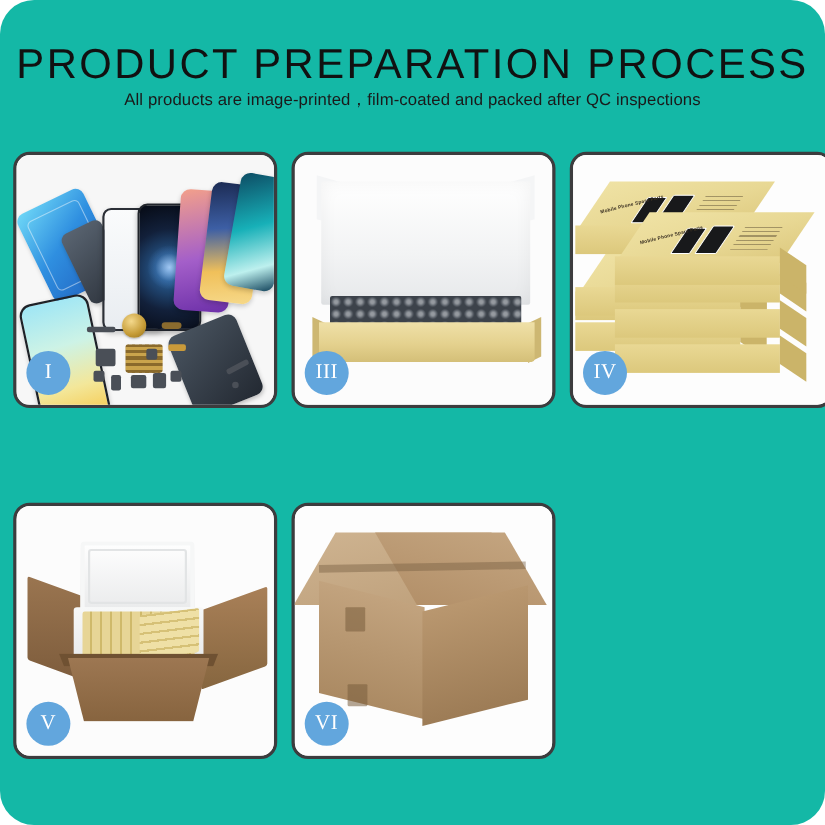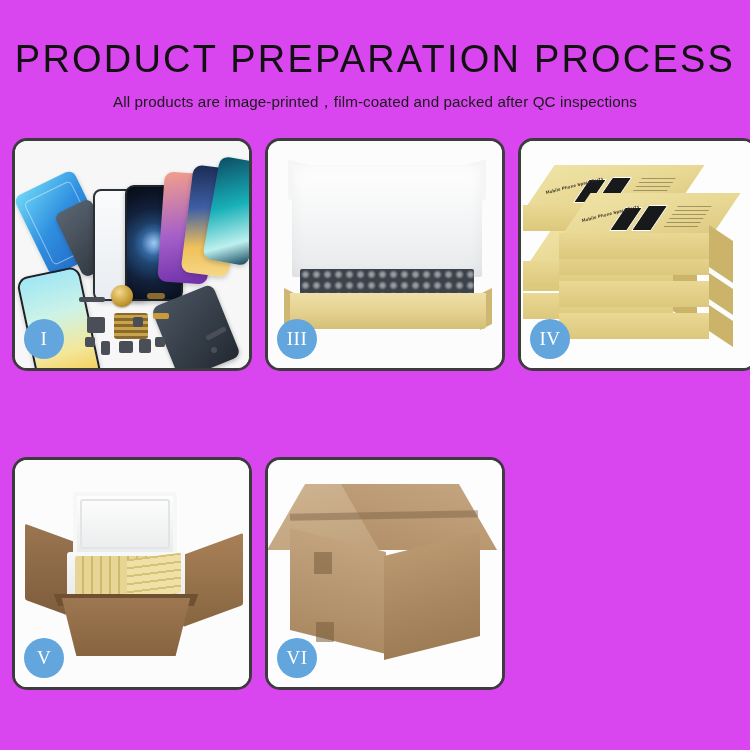--- a/index.html
+++ b/index.html
@@ -3,30 +3,30 @@
 <meta charset="utf-8">
 <style>
   html,body{margin:0;padding:0;}
   body{
     width:750px;height:750px;
     background:#ffffff;
     font-family:"Liberation Sans", sans-serif;
     overflow:hidden;
     position:relative;
   }
-  .page{width:750px;height:750px;position:relative;background:#d946ef;}
+  .page{width:750px;height:750px;position:relative;background:#14b8a6;border-radius:31px;}
 
   
   .header{padding-top:40px;text-align:center;}
   .title{
     font-size:38px;letter-spacing:2.2px;color:#111;
     font-weight:400;line-height:1.05;white-space:nowrap;
   }
   .subtitle{
-    margin-top:12px;font-size:15.2px;color:#1a1a1a;
+    font-size:15.2px;color:#1a1a1a;
     letter-spacing:0.1px;white-space:nowrap;font-weight:400;
   }
 
   
   .grid{
     position:absolute;left:12px;top:138px;
     width:726px;height:556px;
     display:grid;
     grid-template-columns:240px 240px 240px;
     grid-template-rows:233px 233px;

